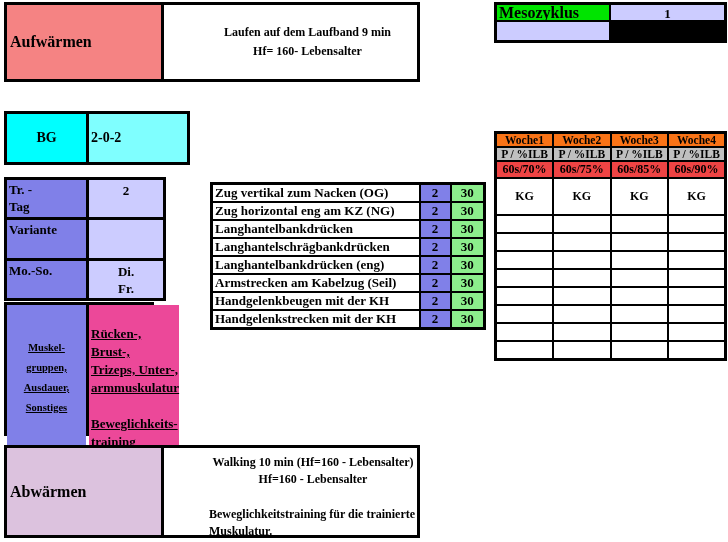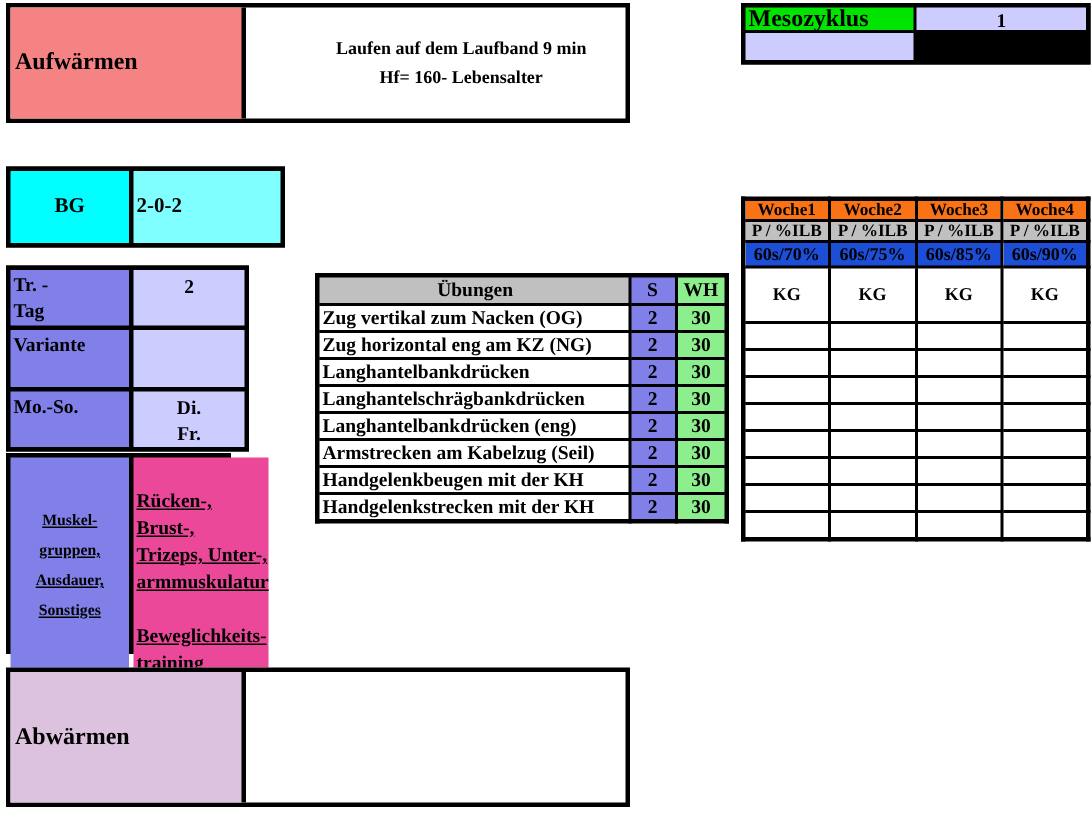--- a/index.html
+++ b/index.html
@@ -64,21 +64,21 @@
   .c-name { width: 208px; text-align: left; padding-left: 2px; background: #fff; }
   .c-s    { width: 31px; text-align: center; background: #8080e8; }
   .c-wh   { width: 34px; text-align: center; background: #8cee8c; }
   th.c-name { background: #c0c0c0; text-align: center; }
 
   
   #weeks { left: 494px; top: 131px; width: 233px; border-collapse: collapse; border: 3px solid #000; table-layout: fixed; }
   #weeks td { border: 2px solid #000; text-align: center; font-weight: bold; overflow: hidden; }
   .wk-title td  { background: #f97316; font-size: 11.5px; height: 14px; }
   .wk-pilb td   { background: #c0c0c0; font-size: 11.5px; height: 14px; }
-  .wk-scheme td { background: #1d4ed8; font-size: 12px;   height: 15px; }
+  .wk-scheme td { background: #ef4444; font-size: 12px;   height: 15px; }
   .wk-kg td     { background: #ffffff; font-size: 12px;   height: 37px; }
   .wk-empty td  { background: #ffffff; height: 18px; }
 </style>
 </head>
 <body>
 
 <div class="banner abs" style="left:4px; top:2px; width:416px; height:80px">
   <div class="title-cell warmup-fill">
     <span>Aufwärmen</span>
   </div>
@@ -118,25 +118,20 @@
   <div class="muscle-value">Rücken-, Brust-,
 Trizeps, Unter-,
 armmuskulatur
 
 Beweglichkeits-
 training</div>
 </div>
 
 <table id="exercises" class="abs">
   <tbody>
-      <tr>
-    <th class="c-name">Übungen</th>
-    <th class="c-s">S</th>
-    <th class="c-wh">WH</th>
-  </tr>
   <tr>
     <td class="c-name">Zug vertikal zum Nacken (OG)</td>
     <td class="c-s">2</td>
     <td class="c-wh">30</td>
   </tr>
   <tr>
     <td class="c-name">Zug horizontal eng am KZ (NG)</td>
     <td class="c-s">2</td>
     <td class="c-wh">30</td>
   </tr>
@@ -247,13 +242,19 @@
         <td></td>
         <td></td>
   </tr>
 </tbody>
   </table>
 
 <div class="banner abs" style="left:4px; top:445px; width:416px; height:93px">
   <div class="title-cell cooldown-fill">
     <span>Abwärmen</span>
   </div>
+  <div class="body-cell cd-body">
+    <div class="cd-center">Walking 10 min (Hf=160 - Lebensalter)</div>
+    <div class="cd-center">Hf=160 - Lebensalter</div>
+    <div class="cd-left">Beweglichkeitstraining für die trainierte
+Muskulatur.</div>
+  </div>
 </div>
 
 </body></html>

